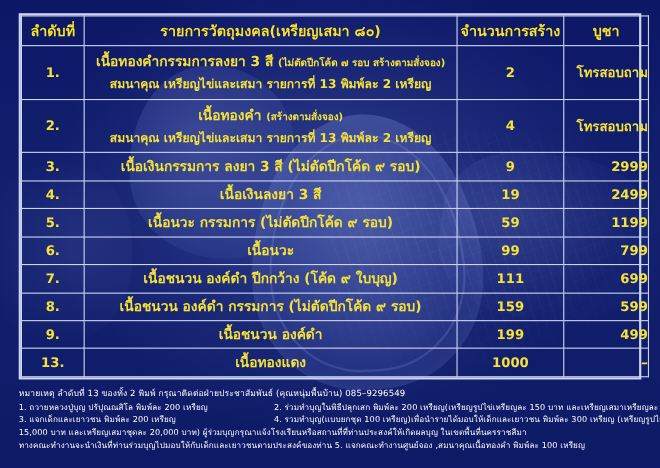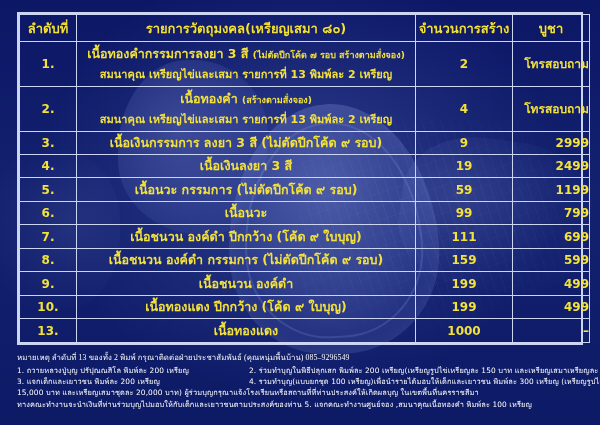--- a/index.html
+++ b/index.html
@@ -139,21 +139,21 @@
   .notes {
     position: absolute;
     left: 17px;
     top: 352px;
     width: 572px;
     color: #ffffff;
     font-size: 7.4px;
     line-height: 1.52;
     letter-spacing: 0.1px;
   }
-  .notes .n-head { font-size: 7.8px; margin-bottom: 1px; font-family: Liberation Serif, serif; }
+  .notes .n-head { font-size: 7.8px; margin-bottom: 1px; }
   .note-row { display: flex; }
   .note-col-a { width: 232px; flex: none; }
   .note-col-b { flex: 1; }
   .note-line { white-space: nowrap; }
 </style>
 </head>
 <body>
 
 <div id="page">
 
@@ -255,28 +255,20 @@
 
         <tr>
           <td class="cell-no">9.</td>
           <td class="cell-item">
             <span class="item-main">เนื้อชนวน องค์ดำ</span>
           </td>
           <td class="cell-count">199</td>
           <td class="cell-price">499</td>
         </tr>
 
-        <tr>
-          <td class="cell-no">10.</td>
-          <td class="cell-item">
-            <span class="item-main">เนื้อทองแดง ปีกกว้าง (โค้ด ๙ ใบบุญ)</span>
-          </td>
-          <td class="cell-count">199</td>
-          <td class="cell-price">499</td>
-        </tr>
 
 
 
         <tr>
           <td class="cell-no">13.</td>
           <td class="cell-item">
             <span class="item-main">เนื้อทองแดง</span>
           </td>
           <td class="cell-count">1000</td>
           <td class="cell-price">–</td>

